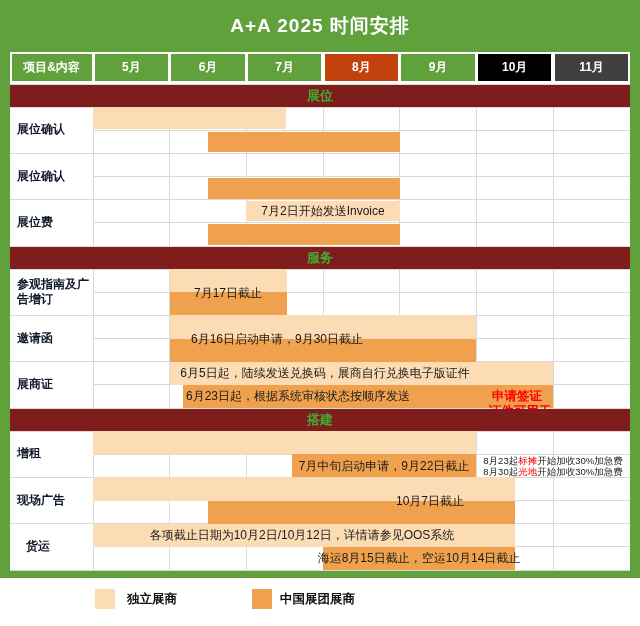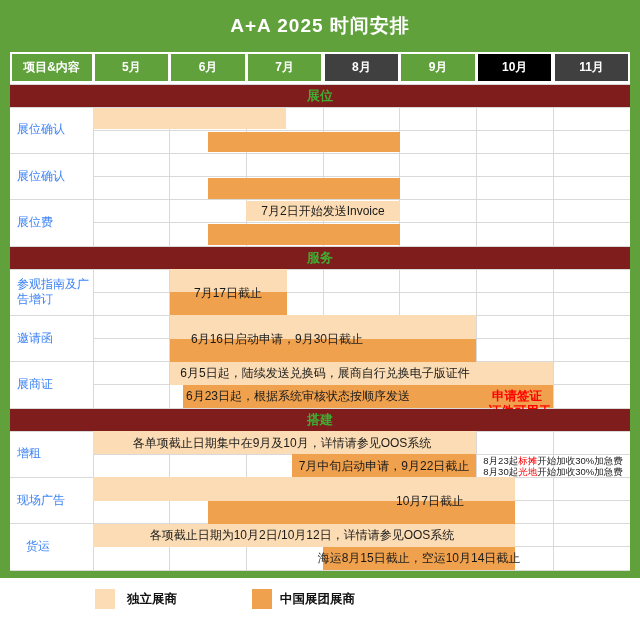--- a/index.html
+++ b/index.html
@@ -14,21 +14,21 @@
          align-items:center;justify-content:center;color:#fff;font-weight:bold;
          font-size:19px;letter-spacing:1px;}
   #headerstrip{position:absolute;left:10px;top:52px;width:620px;height:32px;background:#fff;}
   .hcell{position:absolute;top:54px;height:27px;background:#61A13C;color:#fff;
          font-weight:bold;font-size:12px;display:flex;align-items:center;justify-content:center;}
   .vline{position:absolute;top:84px;height:486px;width:1px;background:#D9D9D9;}
   .hline{position:absolute;height:1px;background:#D9D9D9;}
   .secrow{position:absolute;left:10px;width:620px;background:#7f1d1d;display:flex;
           align-items:center;justify-content:center;font-weight:bold;font-size:13px;color:#3FAD33;}
   .rowlabel{position:absolute;left:10px;width:83px;display:flex;align-items:center;
-            font-weight:normal;font-size:12px;color:#3b82f6;padding-left:7px;box-sizing:border-box;
+            font-weight:bold;font-size:12px;color:#0f172a;padding-left:7px;box-sizing:border-box;
             line-height:1.3;}
   .bar{position:absolute;}
   .btext{position:absolute;transform:translate(-50%,-50%);white-space:nowrap;
          font-size:12px;color:#1a1a1a;font-weight:500;}
   .btext.red{color:#FF0000;font-weight:bold;font-size:12.5px;}
   .legend-label{position:absolute;top:589px;height:20px;display:flex;align-items:center;
                 font-weight:bold;font-size:12.5px;color:#111;}
   .legend-swatch{position:absolute;top:589px;width:20px;height:20px;}
 </style>
 </head>
@@ -44,21 +44,21 @@
   <div id="gantt"></div>
 
   <span class="legend-swatch" id="sw-light" style="left: 95px; background: rgb(251, 220, 180);"></span>
   <span class="legend-label" style="left:127px;">独立展商</span>
   <span class="legend-swatch" id="sw-dark" style="left: 252px; background: rgb(240, 161, 77);"></span>
   <span class="legend-label" style="left:280px;">中国展团展商</span>
 <div class="hcell" style="left: 11.5px; width: 80px; background: rgb(97, 161, 60);">项目&amp;内容</div>
     <div class="hcell" style="left: 94.5px; width: 73.667px; background: rgb(97, 161, 60);">5月</div>
     <div class="hcell" style="left: 171.167px; width: 73.667px; background: rgb(97, 161, 60);">6月</div>
     <div class="hcell" style="left: 247.834px; width: 73.667px; background: rgb(97, 161, 60);">7月</div>
-    <div class="hcell" style="left: 324.501px; width: 73.667px; background: #404040; font-family: Liberation Mono, monospace;">8月</div>
+    <div class="hcell" style="left: 324.501px; width: 73.667px; background: #c2410c;">8月</div>
     <div class="hcell" style="left: 401.168px; width: 73.667px; background: rgb(97, 161, 60);">9月</div>
     <div class="hcell" style="left: 477.835px; width: 73.667px; background: #000000;">10月</div>
     <div class="hcell" style="left: 554.502px; width: 73.998px; background: #404040;">11月</div>
     <div class="vline" style="left: 92.5px; background: rgb(217, 217, 217);"></div>
     <div class="vline" style="left: 169.167px; background: rgb(217, 217, 217);"></div>
     <div class="vline" style="left: 245.834px; background: rgb(217, 217, 217);"></div>
     <div class="vline" style="left: 322.501px; background: rgb(217, 217, 217);"></div>
     <div class="vline" style="left: 399.168px; background: rgb(217, 217, 217);"></div>
     <div class="vline" style="left: 475.835px; background: rgb(217, 217, 217);"></div>
     <div class="vline" style="left: 552.502px; background: rgb(217, 217, 217);"></div>
@@ -107,21 +107,20 @@
     <div class="bar" style="left: 169.667px; width: 383.335px; top: 361.716px; height: 23.143px; background: rgb(251, 220, 180);"></div>
     <div class="bar" style="left: 182.7px; width: 370.302px; top: 384.859px; height: 23.143px; background: rgb(240, 161, 77);"></div>
     <div class="btext" style="left: 325px; top: 373.288px;">6月5日起，陆续发送兑换码，展商自行兑换电子版证件</div>
     <div class="btext red" style="left: 520px; top: 373.288px; margin-top: 38px;">证件可用于</div>
     <div class="btext" style="left: 298px; top: 396.43px;">6月23日起，根据系统审核状态按顺序发送</div>
     <div class="btext red" style="left: 517px; top: 396.43px;">申请签证</div>
     <div class="secrow" style="top: 408.502px; height: 22.143px; color: rgb(63, 173, 51);">搭建</div>
     <div class="rowlabel" style="top: 431.645px; height: 45.286px;">增租</div>
     <div class="bar" style="left: 93px; width: 383.335px; top: 431.145px; height: 23.143px; background: rgb(251, 220, 180);"></div>
     <div class="bar" style="left: 292.334px; width: 184.001px; top: 454.288px; height: 23.143px; background: rgb(240, 161, 77);"></div>
-    <div class="btext" style="left: 282px; top: 442.716px;">各单项截止日期集中在9月及10月，详情请参见OOS系统</div>
     <div class="btext" style="left: 384px; top: 465.86px;">7月中旬启动申请，9月22日截止</div>
     <div class="btext" style="left: 553px; top: 460.788px; font-size: 9.5px;"><span style="color: rgb(26, 26, 26);">8月23起</span><span style="color: rgb(255, 0, 0);">标摊</span><span style="color: rgb(26, 26, 26);">开始加收30%加急费</span></div>
     <div class="btext" style="left: 553px; top: 471.788px; font-size: 9.5px;"><span style="color: rgb(26, 26, 26);">8月30起</span><span style="color: rgb(255, 0, 0);">光地</span><span style="color: rgb(26, 26, 26);">开始加收30%加急费</span></div>
     <div class="rowlabel" style="top: 477.931px; height: 45.286px;">现场广告</div>
     <div class="bar" style="left: 93px; width: 421.668px; top: 477.431px; height: 23.143px; background: rgb(251, 220, 180);"></div>
     <div class="bar" style="left: 208px; width: 306.668px; top: 500.574px; height: 23.143px; background: rgb(240, 161, 77);"></div>
     <div class="btext" style="left: 430px; top: 501.074px;">10月7日截止</div>
     <div class="rowlabel" style="top: 524.217px; height: 45.286px; padding-left: 16px;">货运</div>
     <div class="bar" style="left: 93px; width: 421.668px; top: 523.717px; height: 23.143px; background: rgb(251, 220, 180);"></div>
     <div class="bar" style="left: 323.001px; width: 191.667px; top: 546.86px; height: 23.143px; background: rgb(240, 161, 77);"></div>

